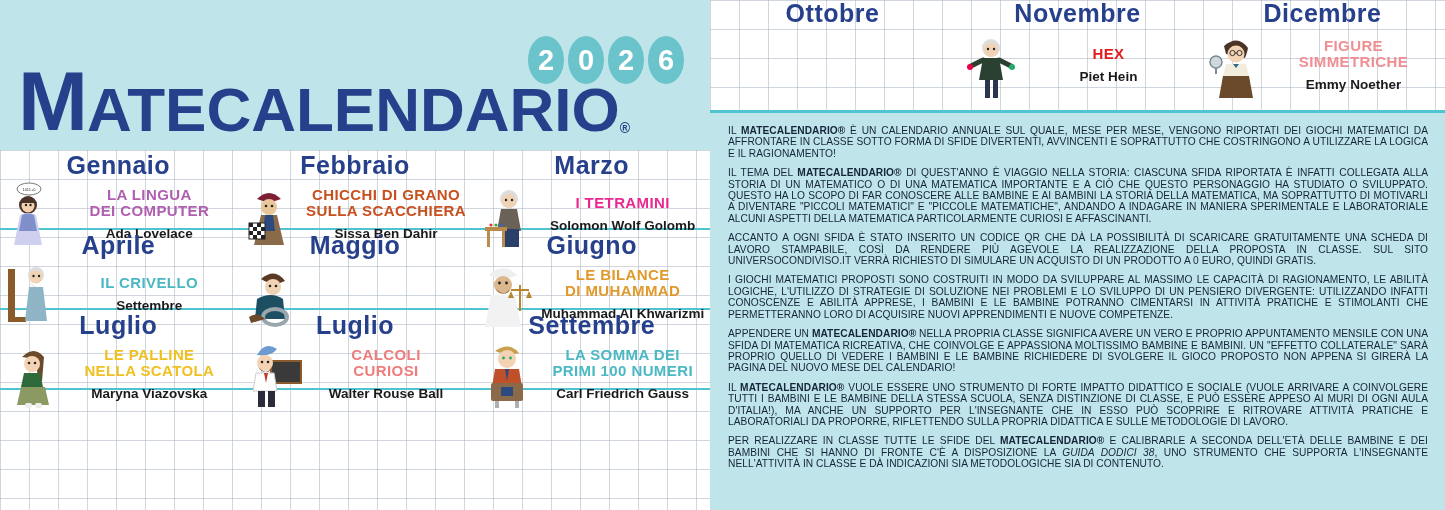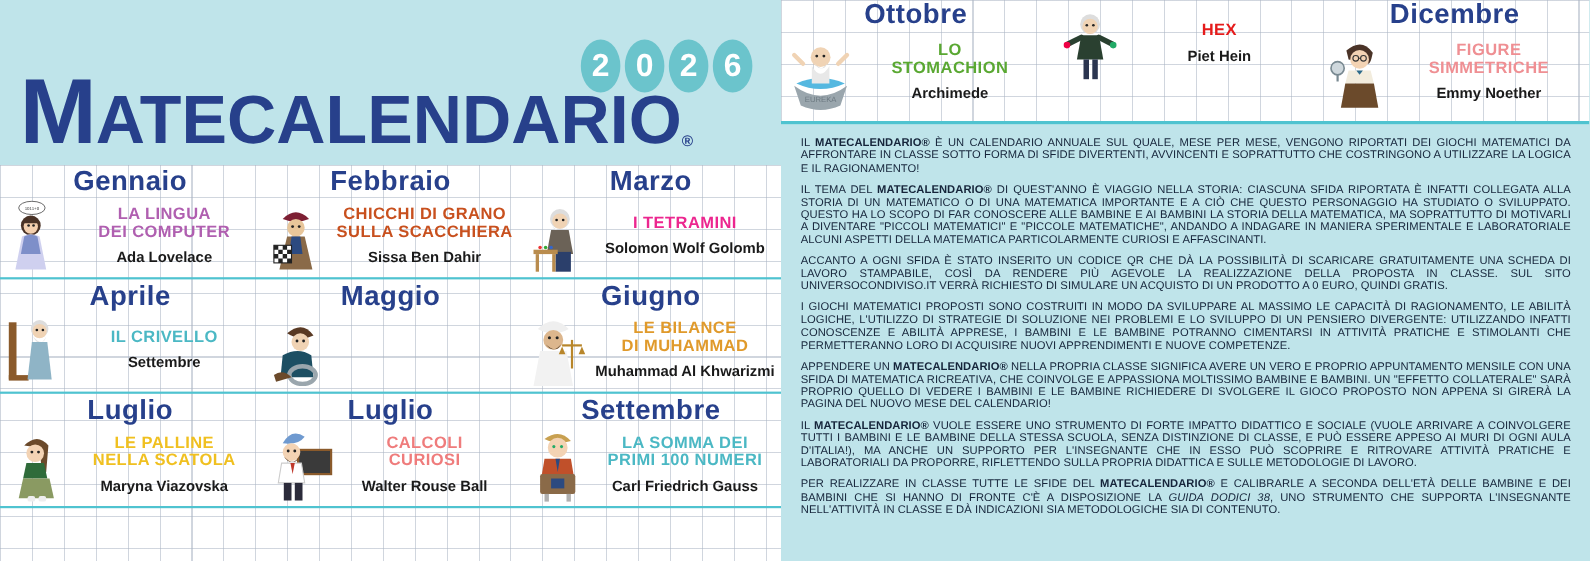--- a/index.html
+++ b/index.html
@@ -57,21 +57,21 @@
   .grid-area{
     position:relative;
     height:360px;
     background:
       repeating-linear-gradient(to right, rgba(170,180,195,0.55) 0 1px, transparent 1px 29px),
       repeating-linear-gradient(to bottom, rgba(170,180,195,0.55) 0 1px, transparent 1px 29px),
       #ffffff;
   }
   .month-row{
     position:relative;
-    height:104px;
+    height:80px;
     display:flex;
     border-bottom:2px solid #4fc3d0;
   }
   .month-row:last-child{ border-bottom:2px solid #4fc3d0;justify-content:space-between; }
   .month-cell{
     position:relative;
     flex:1 1 0;
     padding-top:2px;
   }
   .month-name{
@@ -382,42 +382,23 @@
       </div>
 
     </div>
   </div>
 
   <div class="right">
 
     <div class="right-top">
       <div class="month-cell">
         <div class="month-name">Ottobre</div>
-        <div class="month-body">
-          <div class="char">
-            <svg class="sprite" viewBox="0 0 60 70">
-                <path d="M6 48 q24 18 48 0 l-6 18 q-18 8-36 0z" fill="#9aa6ad"></path>
-                <text x="30" y="63" font-size="7" text-anchor="middle" fill="#6d7a82" font-family="sans-serif">EUREKA</text>
-                <path d="M8 46 q22-10 44 0 q-22 10-44 0z" fill="#55b8e0"></path>
-                <circle cx="30" cy="22" r="9" fill="#f0d3b4"></circle>
-                <circle cx="26.5" cy="21" r="1.3" fill="#222"></circle>
-                <circle cx="33" cy="21" r="1.3" fill="#222"></circle>
-                <path d="M24 27 q6 10 12 0 q-3 10-12 0z" fill="#ddd"></path>
-                <path d="M22 30 q8 14 16 0 l0 16 h-16z" fill="#e8e8e8"></path>
-                <path d="M14 28 l-8-8 M46 28 l8-8" stroke="#f0d3b4" stroke-width="4" stroke-linecap="round"></path>
-              </svg>
-          </div>
-          <div class="m-texts">
-            <div class="m-title" style="color:#5aa832">LO
-STOMACHION</div>
-            <div class="m-person">Archimede</div>
-          </div>
-        </div>
       </div>
       <div class="month-cell">
+        <div class="month-name">Novembre</div>
         <div class="month-body">
           <div class="char">
             <svg class="sprite" viewBox="0 0 60 70">
                 <circle cx="30" cy="18" r="9" fill="#ddd"></circle>
                 <circle cx="30" cy="20" r="7" fill="#f0d3b4"></circle>
                 <circle cx="27" cy="19" r="1.2" fill="#222"></circle>
                 <circle cx="33" cy="19" r="1.2" fill="#222"></circle>
                 <path d="M22 28 h16 l4 22 h-24z" fill="#2a4030"></path>
                 <path d="M22 30 l-12 6" stroke="#2a4030" stroke-width="5" stroke-linecap="round"></path>
                 <path d="M38 30 l12 6" stroke="#2a4030" stroke-width="5" stroke-linecap="round"></path>

